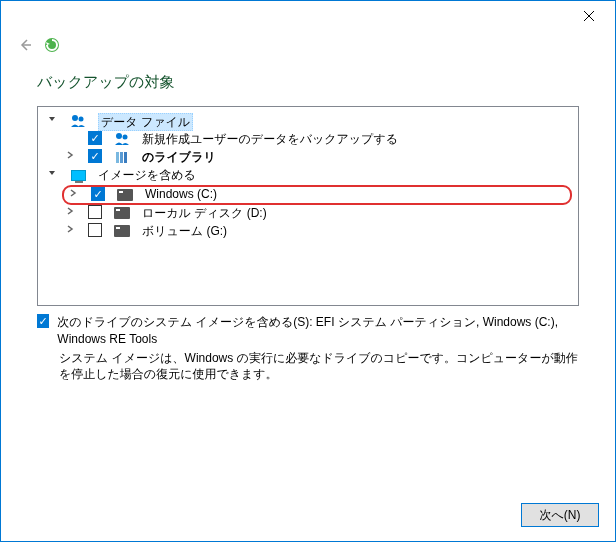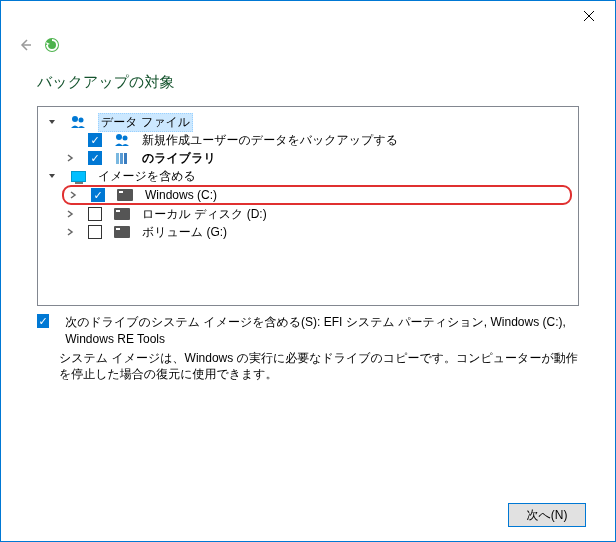--- a/index.html
+++ b/index.html
@@ -46,21 +46,21 @@
     .tree-container {
       border: 1px solid #828790;
       height: 200px;
       overflow: auto;
       padding: 6px;
       background: #fff;
     }
     .tree ul { list-style: none; padding-left: 18px; }
     .tree > ul { padding-left: 0; }
     .tree-row {
-      display: flex; align-items: center; gap: 12px;
+      display: flex; gap: 12px;
       height: 18px;
       padding: 0 2px;
       white-space: nowrap;
     }
     .tree-row.selected .tree-label { background: #cce8ff; border: 1px dotted #99d1ff; padding: 0 2px; }
     .tree-row.highlighted { border: 2px solid #e03030; border-radius: 9px; padding: 0 3px; height: 20px; }
     .expander {
       width: 12px; height: 12px; display:inline-flex; align-items:center; justify-content:center;
       cursor:pointer; color:#555;
     }
@@ -68,29 +68,29 @@
     .chk {
       width: 14px; height: 14px; border: 1px solid #333; background:#fff;
       display:inline-flex; align-items:center; justify-content:center;
       cursor:pointer;
     }
     .chk.checked { background:#0078d4; border-color:#0078d4; }
     .chk.checked::after { content:"✓"; color:#fff; font-size:11px; line-height:1; }
     .tree-icon { width:16px; height:16px; display:inline-flex; align-items:center; justify-content:center; }
     .tree-label { font-size: 12px; }
     .bottom-checkbox {
-      display: flex; gap: 16px; align-items: flex-start;
+      display: flex; gap: 8px; align-items: flex-start;
       margin-top: 8px;
       font-size: 12px;
     }
     .bottom-text { line-height: 1.4; }
     .help-text { font-size: 12px; margin-top: 2px; margin-left: 22px; line-height:1.4;}
     .button-bar {
       position: absolute;
-      bottom: 14px; right: 29px;
+      bottom: 14px; right: 16px;
       display: flex; gap: 8px;
     }
     .btn {
       min-width: 78px; height: 24px;
       border: 1px solid #adadad;
       background: #e1e1e1;
       font-size: 12px;
       cursor: pointer;
       padding: 0 10px;
     }

